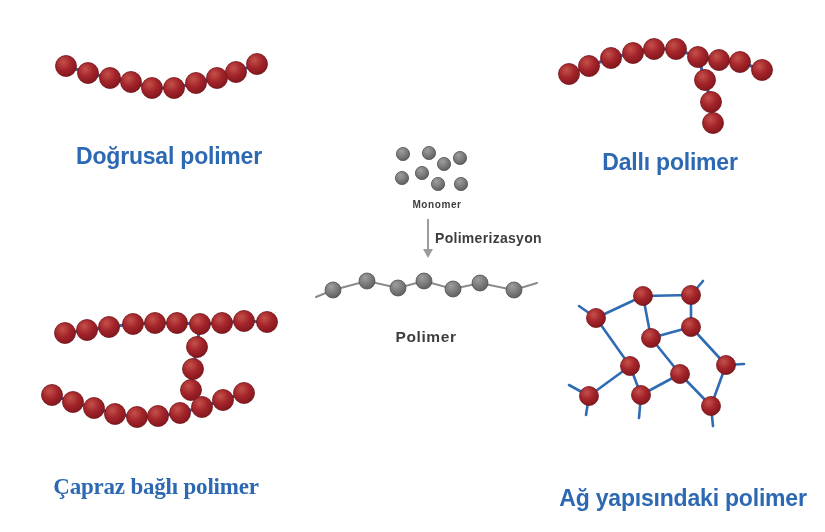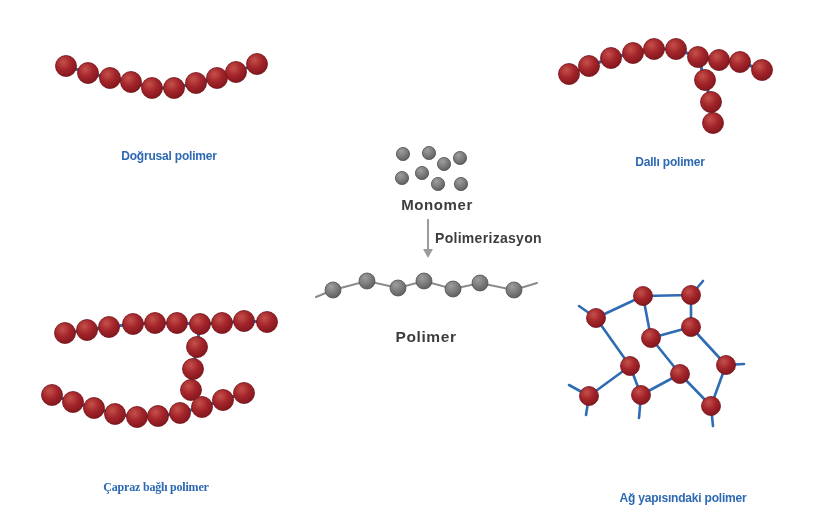--- a/index.html
+++ b/index.html
@@ -1,27 +1,27 @@
 <!DOCTYPE html>
 <html style="--label-blue: #2c69b2; --text-dark: #3d3d3d;"><head>
 <meta charset="utf-8">
 <style>
   html,body{margin:0;padding:0;}
   body{width:825px;height:532px;background:#ffffff;position:relative;overflow:hidden;
        font-family:"Liberation Sans",sans-serif;}
   #diagram{position:absolute;left:0;top:0;}
   .fig-label{position:absolute;transform:translate(-50%,-50%);color:var(--label-blue,#2c69b2);
-             font-size:12px;font-weight:700;letter-spacing:-0.2px;white-space:nowrap;}
+             font-size:23px;font-weight:700;letter-spacing:-0.2px;white-space:nowrap;}
   .center-label{position:absolute;transform:translate(-50%,-50%);color:var(--text-dark,#3d3d3d);
                 font-weight:700;white-space:nowrap;}
   .label-linear{left:169px;top:156px;}
   .label-branched{left:670px;top:162px;}
   .label-crosslinked{left:156px;top:487px;font-family:Liberation Serif, serif;}
   .label-network{left:656px;top:498px;margin-left:27px;}
-  .monomer-label{left:437px;top:204px;font-size:15px;letter-spacing:.6px;}
+  .monomer-label{left:437px;top:204px;font-size:10px;letter-spacing:.6px;}
   .polymer-label{left:426px;top:310px;font-size:15.5px;letter-spacing:.6px;margin-top:27px;}
   .process-label{left:435px;top:238px;transform:translate(0,-50%);font-size:14px;letter-spacing:.3px;}
 </style>
 </head>
 <body>
 
 <svg id="diagram" width="825" height="532" viewBox="0 0 825 532" xmlns="http://www.w3.org/2000/svg">
   <defs>
     <radialGradient id="gradRed" cx="38%" cy="32%" r="75%">
       <stop offset="0%" stop-color="#c4514a"></stop>

